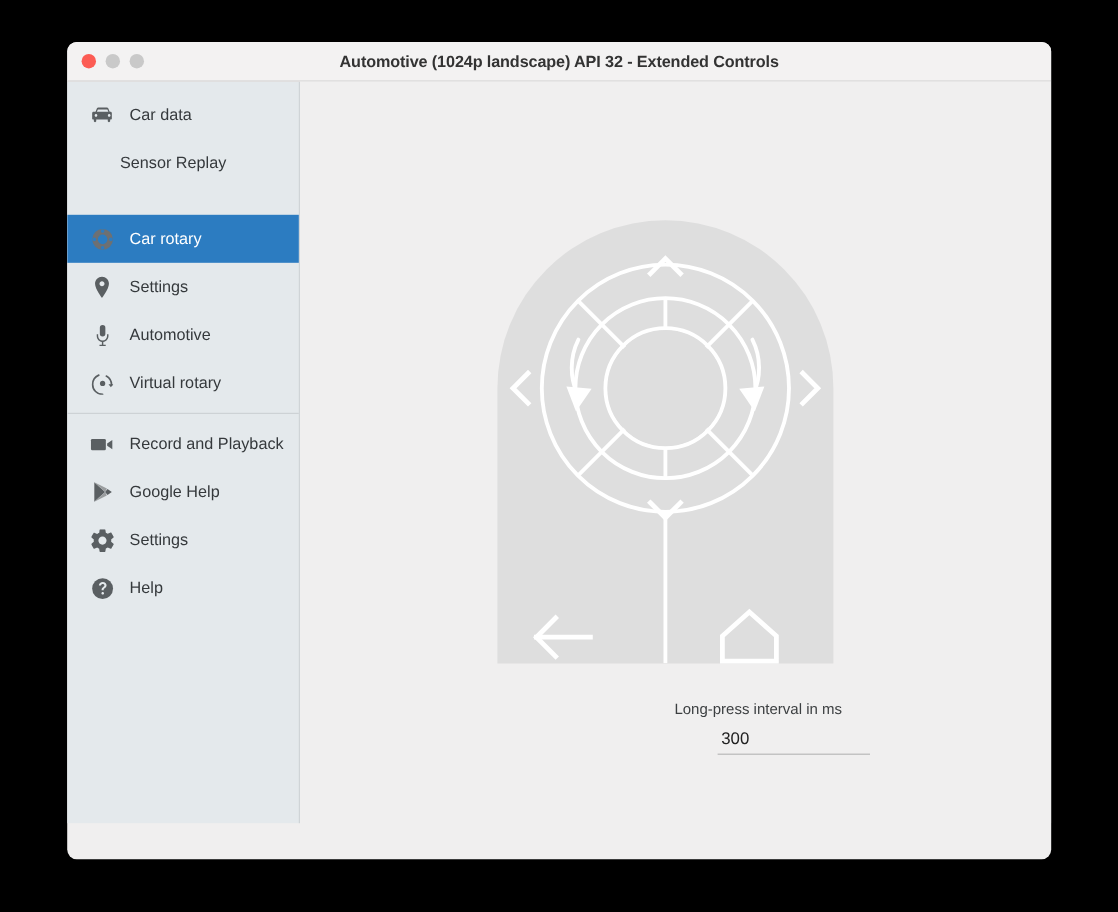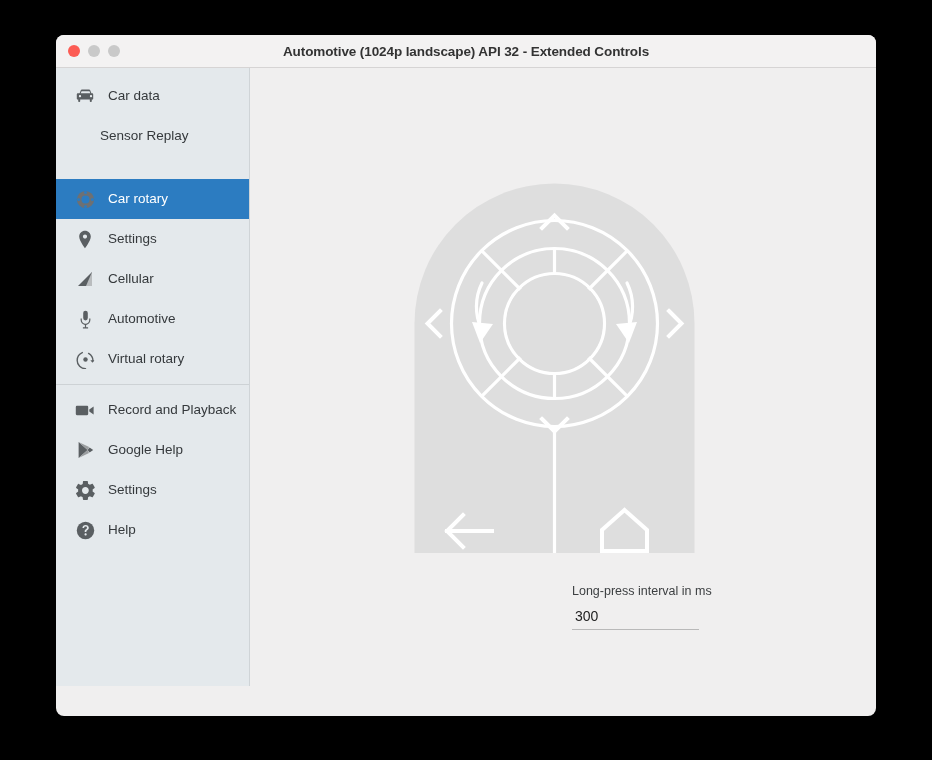--- a/index.html
+++ b/index.html
@@ -105,40 +105,41 @@
     position: absolute;
     left: 164px;   
     top: 115px;    
     width: 281px;
     height: 371px;
   }
   #rotary-wrap svg { display: block; }
 
   #longpress-block {
     position: absolute;
-    left: 322px;  
+    left: 312px;  
     top: 516px;   
     width: 200px;
   }
   #longpress-label {
     font-size: 12.5px;
     color: #3c3f41;
     margin-bottom: 9px;
     user-select: none;
   }
   #longpress-input {
     width: 127px;
     border: none;
     border-bottom: 1px solid #b9b9b9;
     background: transparent;
     font-family: "Liberation Sans", sans-serif;
     font-size: 14px;
     color: #222222;
     padding: 0 0 5px 3px;
     outline: none;
+    margin-left: 36px;
   }
 </style>
 </head>
 <body>
 
 <div id="window">
 
   <div id="titlebar">
     <div id="traffic">
       <div class="dot close"></div>
@@ -181,29 +182,20 @@
 
       <div class="nav-item">
         <span class="nav-ico">
           <svg width="14" height="19" viewBox="0 0 14 19">
             <path fill="#5a5f62" d="M7 0.7C3.8 0.7 1.2 3.3 1.2 6.5c0 4.3 5.8 11.8 5.8 11.8s5.8-7.5 5.8-11.8C12.8 3.3 10.2 0.7 7 0.7zm0 7.9c-1.1 0-2.1-0.9-2.1-2.1S5.9 4.4 7 4.4s2.1 0.9 2.1 2.1S8.1 8.6 7 8.6z"></path>
           </svg>
         </span>
         <span class="nav-label">Settings</span>
       </div>
 
-      <div class="nav-item">
-        <span class="nav-ico">
-          <svg width="17" height="16" viewBox="0 0 17 16">
-            <path fill="#5a5f62" d="M1 15 15 1v14z"></path>
-            <path fill="#b9bcbe" d="M15 1v14h-6z"></path>
-          </svg>
-        </span>
-        <span class="nav-label">Cellular</span>
-      </div>
 
       <div class="nav-item">
         <span class="nav-ico">
           <svg width="13" height="19" viewBox="0 0 13 19">
             <rect x="4.2" y="0.8" width="4.6" height="9.6" rx="2.3" fill="#5a5f62"></rect>
             <path fill="#5a5f62" d="M1.6 8.6v1.4c0 2.5 1.9 4.6 4.3 4.9v2.4h-2v1.1h5.2v-1.1h-2v-2.4c2.4-0.3 4.3-2.4 4.3-4.9V8.6h-1.2v1.4c0 2.1-1.7 3.8-3.7 3.8S2.8 12.1 2.8 10V8.6z"></path>
           </svg>
         </span>
         <span class="nav-label">Automotive</span>
       </div>

